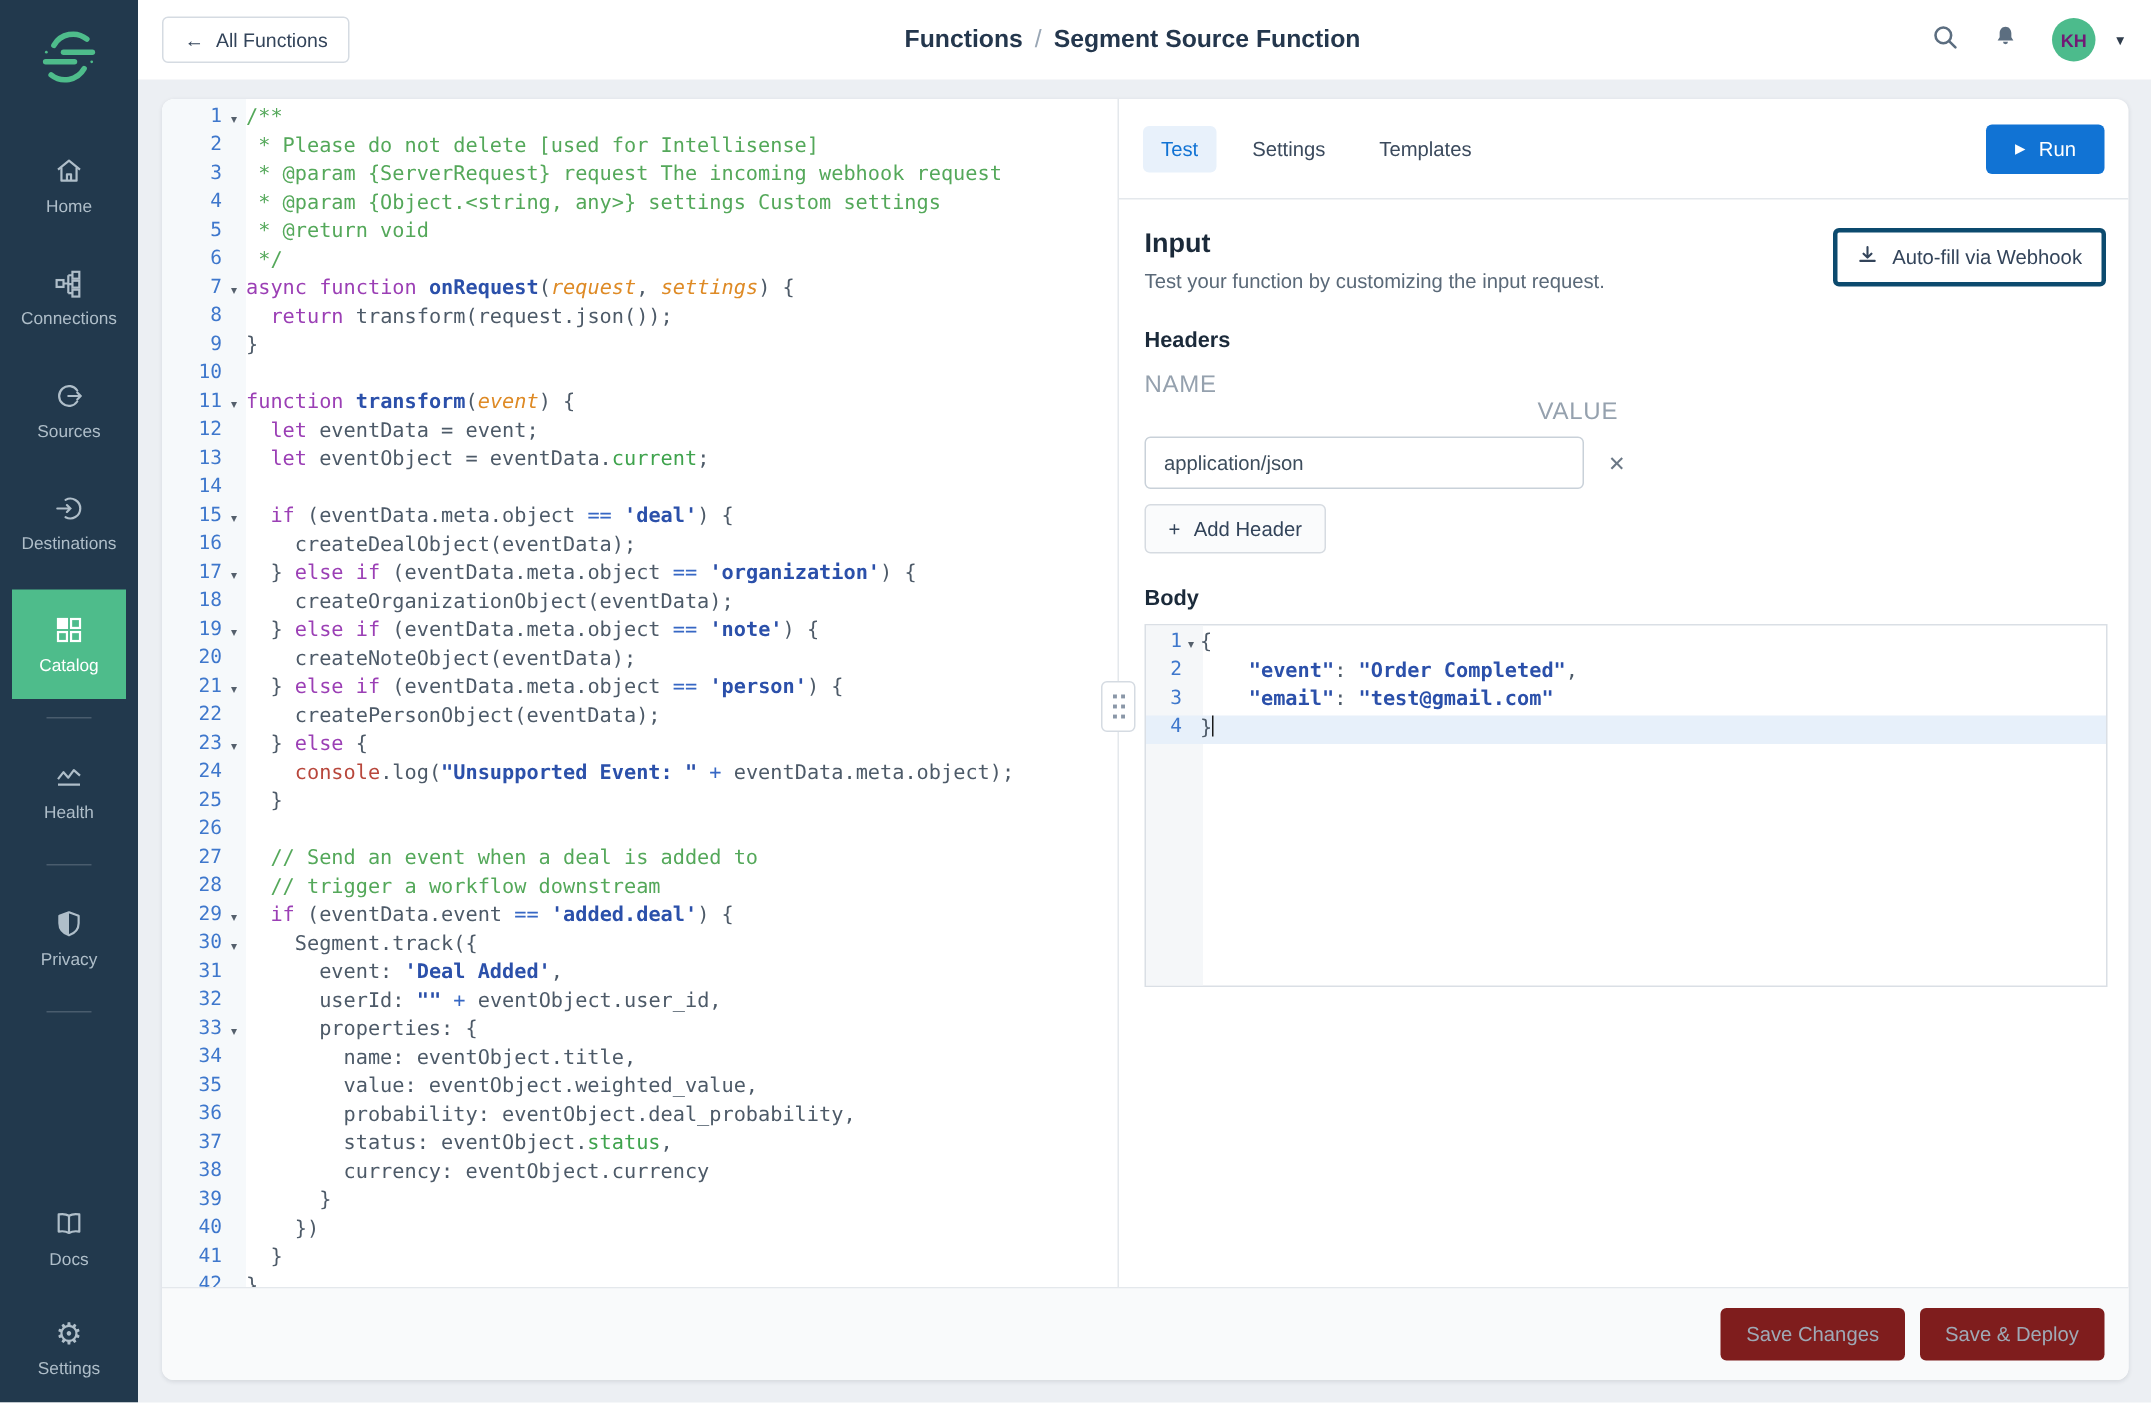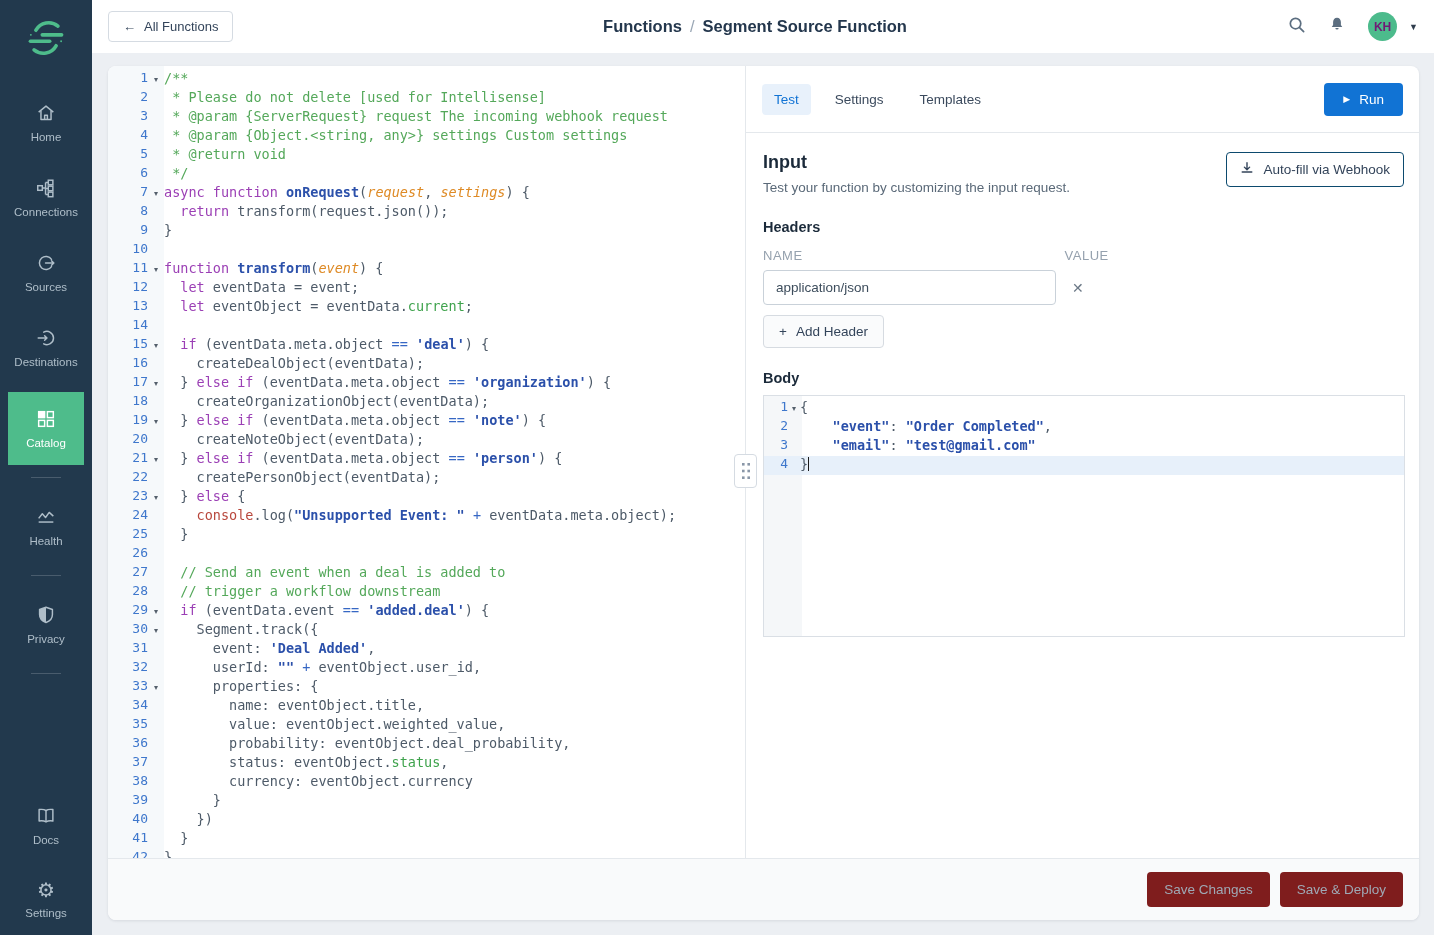--- a/index.html
+++ b/index.html
@@ -55,24 +55,24 @@
   .tabbar { height:67px; display:flex; align-items:center; padding:0 16px; border-bottom:1px solid #E4E8EC; }
   .tab { font-size:13.5px; color:#3B4A5D; padding:8px 12px; border-radius:4px; cursor:pointer; margin-right:12px; }
   .tab.active { color:#1173D4; background:#E8F1FB; }
   .run-btn { margin-left:auto; background:#1173D4; color:#fff; border:none; border-radius:4px; padding:9px 19px; font-size:13.5px; font-family:inherit; display:flex; align-items:center; gap:9px; cursor:pointer; }
   .run-btn .play { font-size:9px; }
 
   .panel-content { padding:19px 15px 12px 17px; }
   .input-head-row { display:flex; align-items:flex-start; }
   .input-title { font-size:18px; font-weight:bold; color:#1B2A3A; }
   .input-sub { font-size:13.5px; color:#5A6978; margin-top:7px; }
-  .autofill-btn { margin-left:auto; display:flex; align-items:center; gap:9px; border:1px solid #0c4a6e; background:#FFFFFF; border-radius:4px; padding:8px 13px; font-size:13.5px; color:#33445A; font-family:inherit; cursor:pointer; }
+  .autofill-btn { margin-left:auto; display:flex; align-items:center; gap:9px; border:3px solid #0c4a6e; background:#FFFFFF; border-radius:4px; padding:8px 13px; font-size:13.5px; color:#33445A; font-family:inherit; cursor:pointer; }
   .section-label { font-size:14.5px; font-weight:bold; color:#1B2A3A; }
   .headers-label { margin-top:24px; }
-  .kv-labels { display:flex; margin-top:13px; font-size:13px; letter-spacing:0.5px; color:#95A1AE; }
+  .kv-labels { display:flex; margin-top:13px; font-size:16px; letter-spacing:0.5px; color:#95A1AE;flex-direction:column; }
   .kv-labels .vlab { margin-left:262px; }
   .kv-row { display:flex; align-items:center; margin-top:7px; }
   .kv-input { width:293px; height:35px; border:1px solid #C9D1D9; border-radius:4px; padding:0 12px; font-size:13.5px; color:#3D4D5C; font-family:inherit; background:#fff; }
   .kv-input + .kv-input { margin-left:8px; width:292px; }
   .remove-btn { background:none; border:none; color:#6B7886; font-size:14px; margin-left:16px; cursor:pointer; }
   .add-header-btn { margin-top:10px; display:inline-flex; align-items:center; gap:9px; border:1px solid #D6DBE1; background:#FAFBFC; border-radius:4px; padding:8px 15px; font-size:13.5px; color:#33445A; font-family:inherit; cursor:pointer; }
   .body-label { margin-top:22px; }
   .body-editor { margin-top:9px; width:642px; height:242px; border:1px solid #DADFE5; position:relative; overflow:hidden; background:#fff; }
   .body-editor::before { content:""; position:absolute; left:0; top:0; bottom:0; width:38px; background:#F5F7F9; }
   .body-editor .code-lines { padding-top:3px; }

